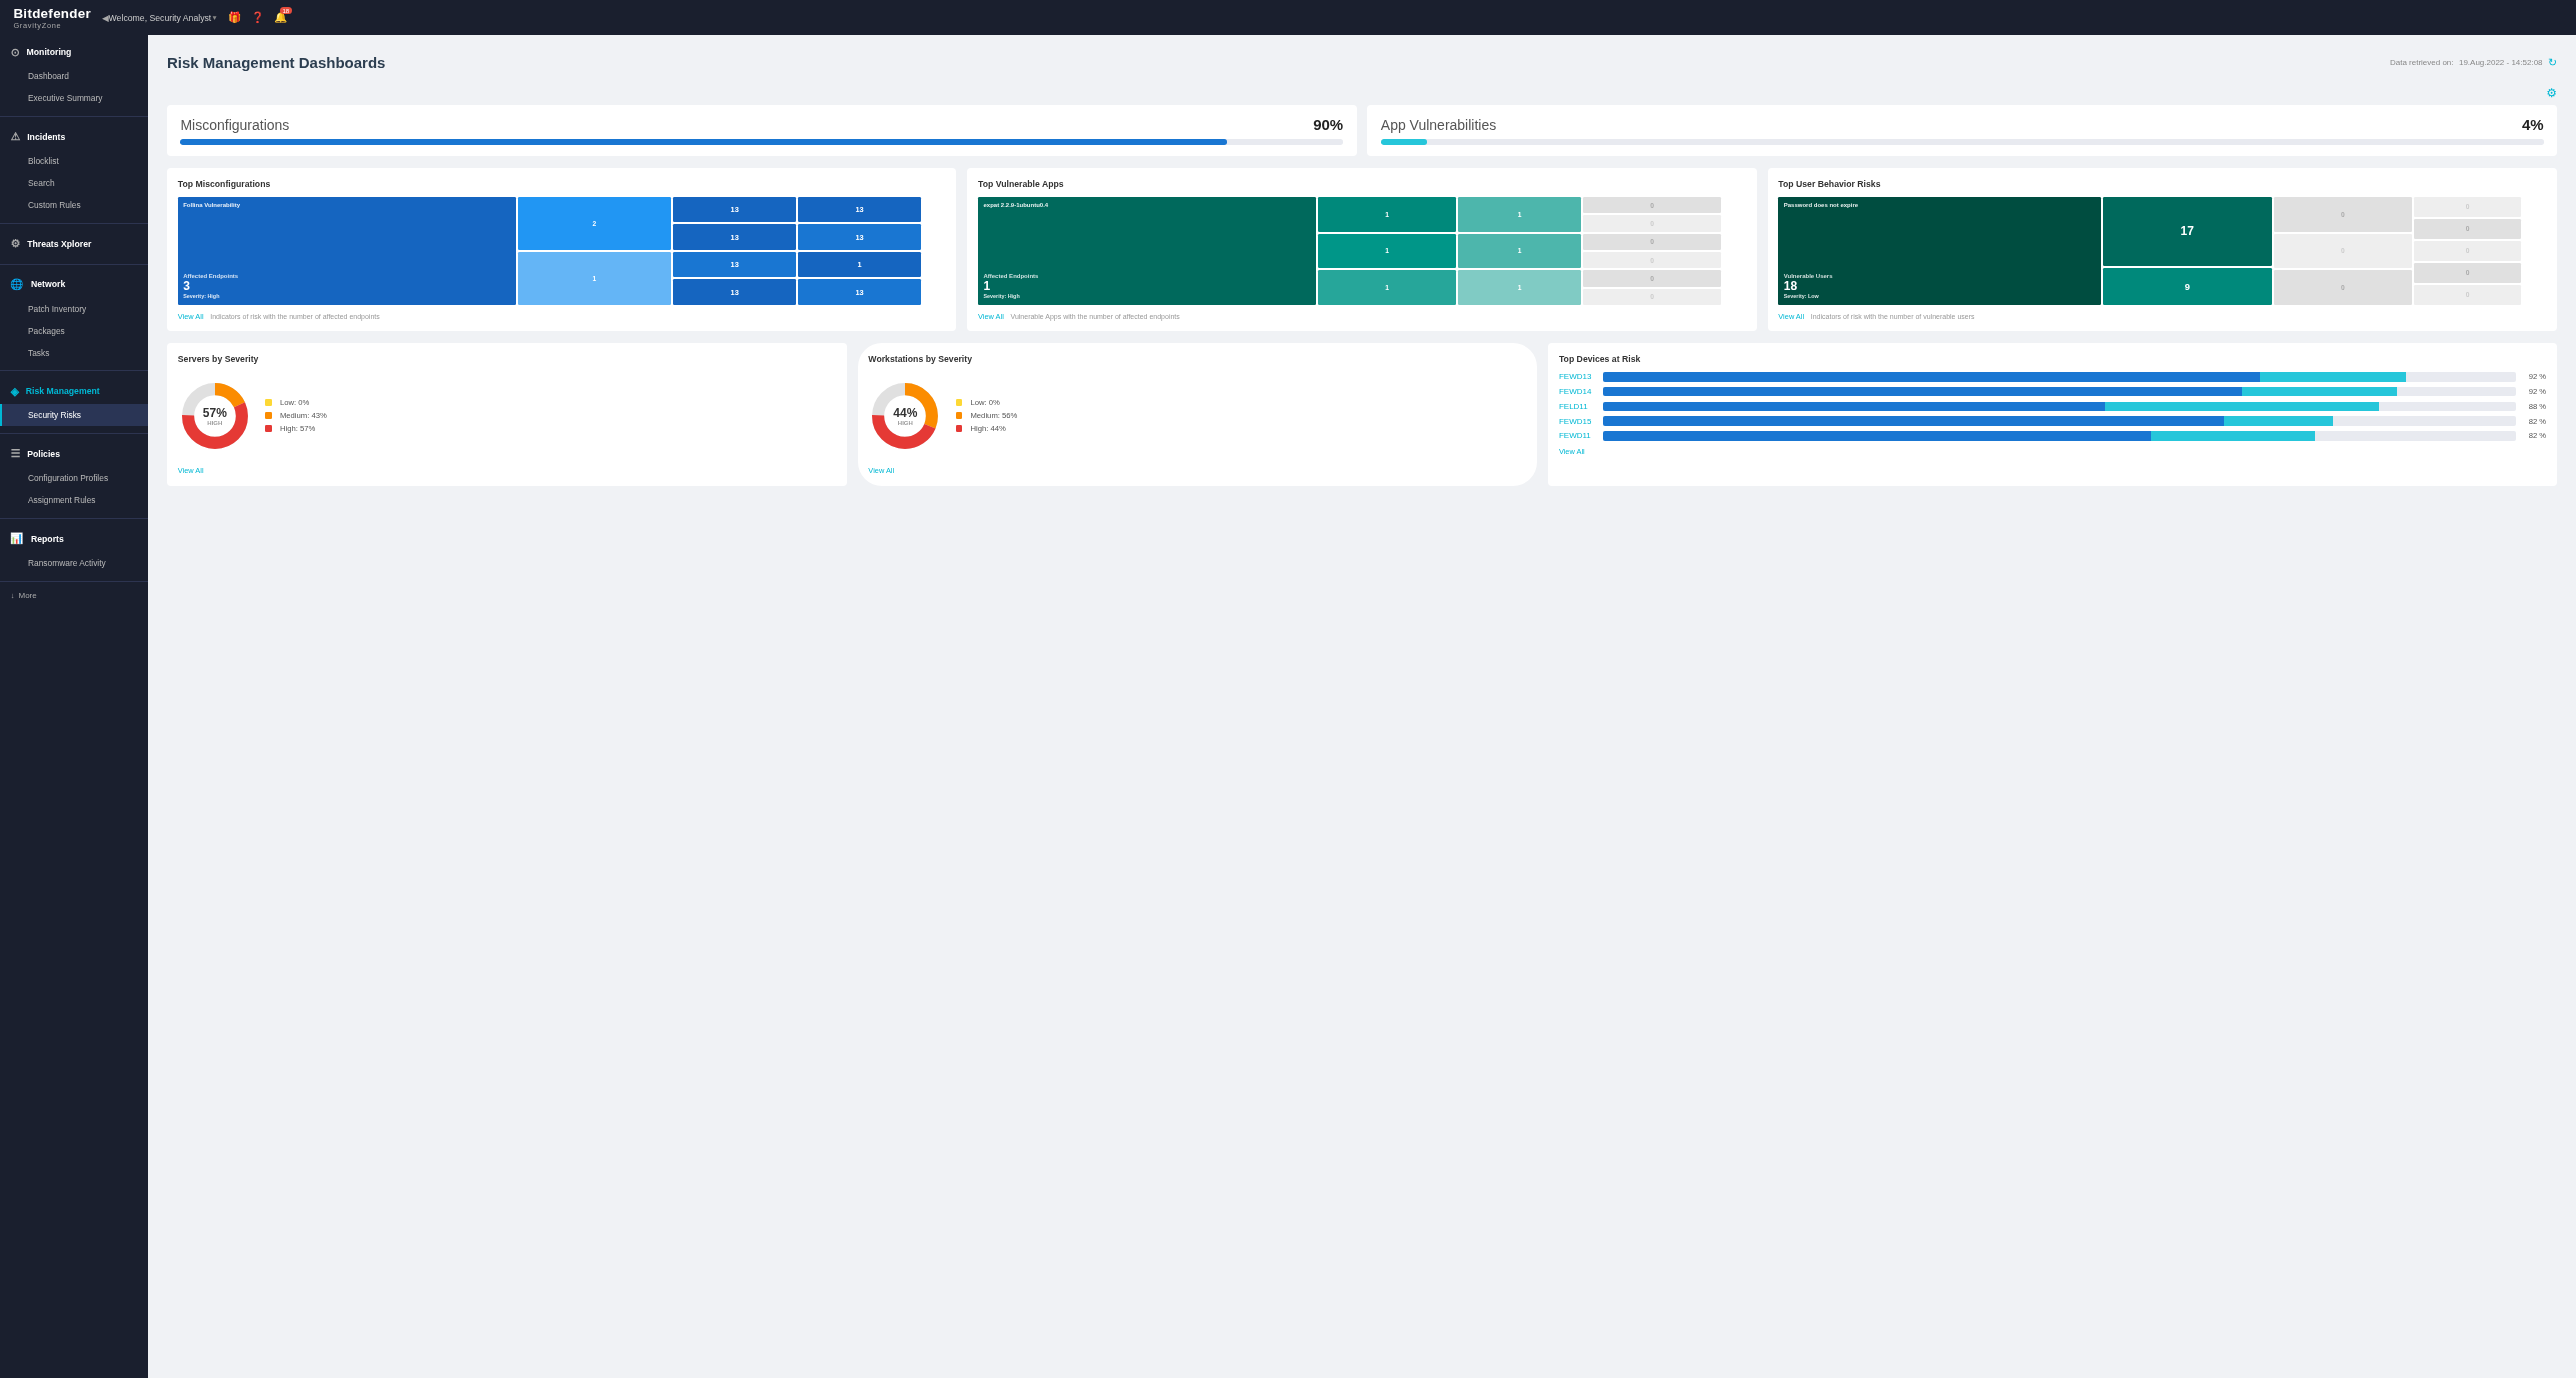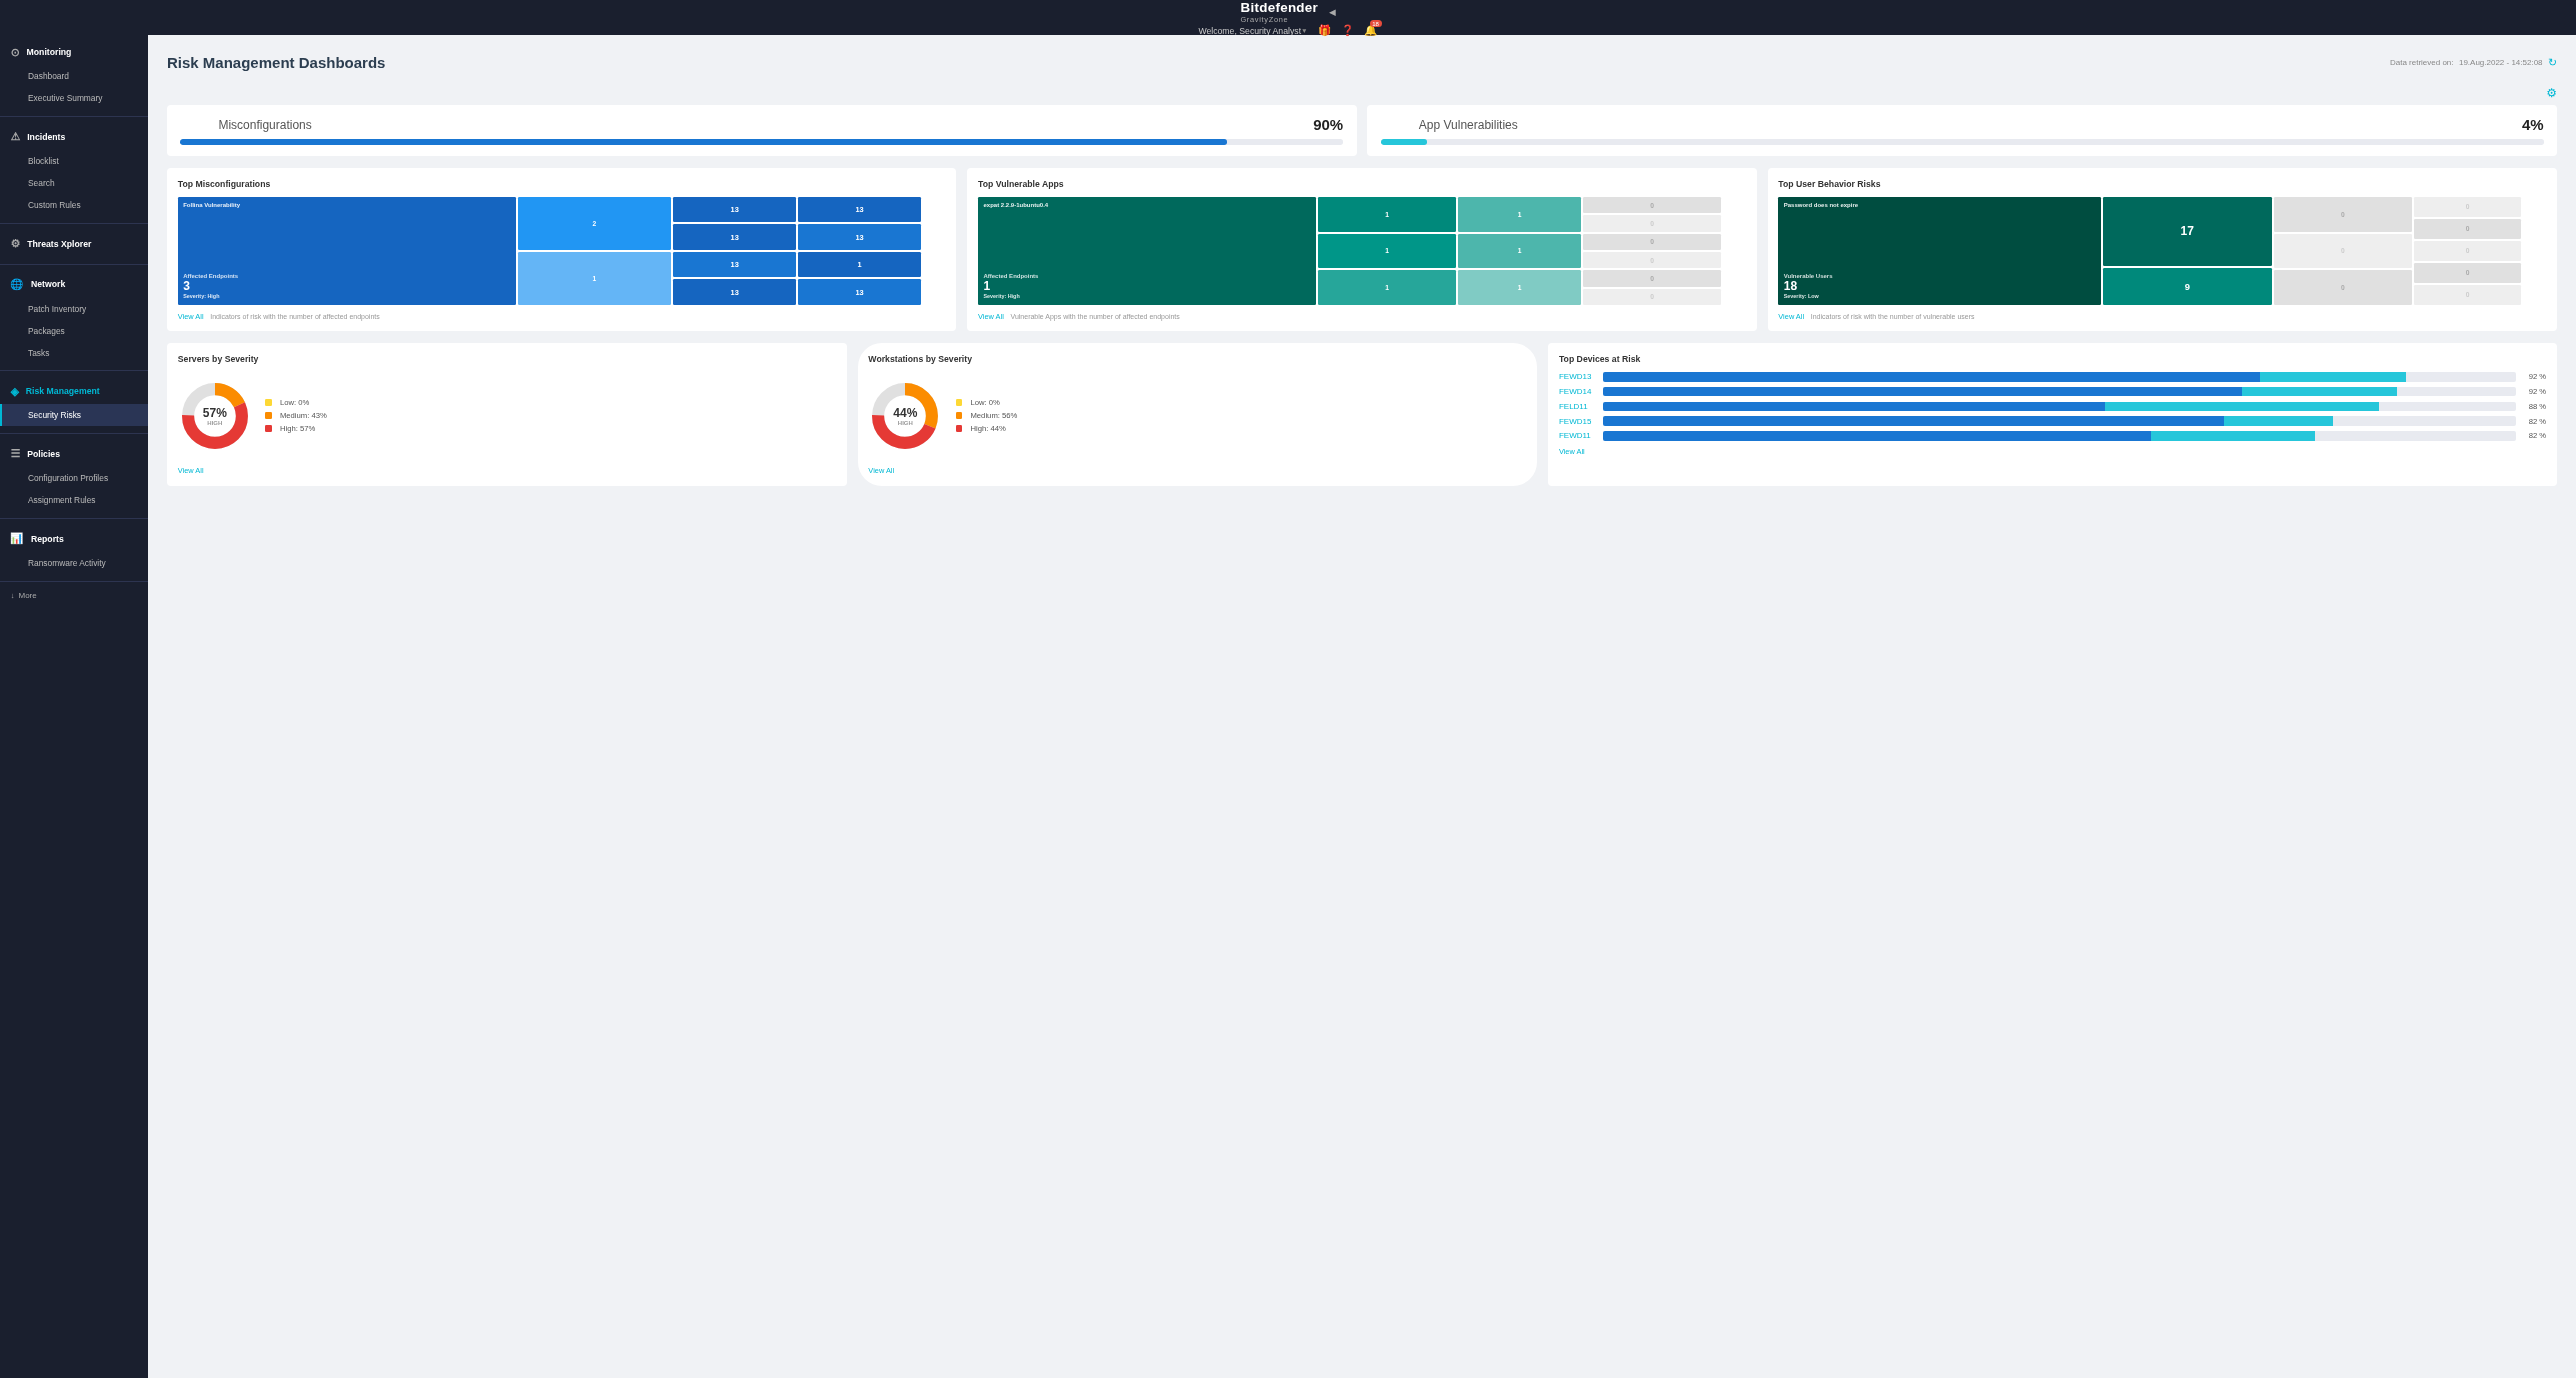--- a/index.html
+++ b/index.html
@@ -1,19 +1,19 @@
 <!DOCTYPE html>
 <html style="font-size:10.8px"><head>
   <meta charset="utf-8">
   <style>
     * { box-sizing: border-box; margin: 0; padding: 0; }
     body { font-family: -apple-system, BlinkMacSystemFont, 'Segoe UI', Arial, sans-serif; background: #f0f2f5; display: flex; flex-direction: column; height: 100vh; overflow: hidden; }
 
     
-    .topbar { background: #1a1f2e; height: 35px; display: flex; align-items: center; justify-content: flex-start; padding: 0 13.4px; flex-shrink: 0; flex-direction: column; }
+    .topbar { background: #1a1f2e; height: 35px; display: flex; align-items: center; justify-content: flex-start; padding: 0 13.4px; flex-shrink: 0; }
     .topbar-logo { display: flex; flex-direction: column; align-items: flex-start; }
     .topbar-logo .brand { color: #fff; font-size: 13.4px; font-weight: 700; letter-spacing: 0.3px; }
     .topbar-logo .sub { color: #aaa; font-size: 7.4px; letter-spacing: 0.7px; }
     .topbar-right { display: flex; align-items: center; gap: 10.8px; }
     .topbar-user { color: #ccc; font-size: 8.7px; display: flex; align-items: center; gap: 0; cursor: pointer; }
     .topbar-user .chevron { font-size: 6.7px; color: #888; }
     .topbar-icons { display: flex; align-items: center; gap: 9.4px; }
     .topbar-icon { color: #aaa; font-size: 10.8px; cursor: pointer; position: relative; }
     .notif-badge { background: #e74c3c; color: #fff; border-radius: 6.7px; font-size: 6px; padding: 0.7px 2.7px; position: absolute; top: -4px; right: -4px; }
 
@@ -41,21 +41,21 @@
     
     .page-header { display: flex; align-items: center; justify-content: space-between; margin-bottom: 15px; }
     .page-title { font-size: 15px; font-weight: 600; color: #2c3e50; }
     .data-retrieved { font-size: 8px; color: #888; display: flex; align-items: center; gap: 5.4px; }
     .refresh-icon { color: #00b8d4; font-size: 10.8px; cursor: pointer; }
 
     
     .metrics-row { display: flex; gap: 10.8px; margin-bottom: 12px; }
     .metric-card { background: #fff; border-radius: 4px; padding: 10.8px 13.4px; flex: 1; }
     .metric-header { display: flex; justify-content: space-between; align-items: center; margin-bottom: 5.4px; }
-    .metric-label { font-size: 12px; color: #555; margin-left: 38px; }
+    .metric-label { font-size: 14px; color: #555; }
     .metric-value { font-size: 15px; font-weight: 700; color: #222; }
     .metric-bar-bg { background: #e8eaf0; border-radius: 2.7px; height: 6.7px; overflow: hidden; }
     .metric-bar-fill { height: 100%; border-radius: 2.7px; }
     .settings-icon { color: #00b8d4; font-size: 12px; cursor: pointer; }
 
     
     .charts-row { display: flex; gap: 10.8px; margin-bottom: 12px; }
     .chart-card { background: #fff; border-radius: 4px; padding: 10.8px; flex: 1; }
     .chart-title { font-size: 8.7px; font-weight: 600; color: #333; margin-bottom: 8px; }
     .chart-footer { display: flex; align-items: center; gap: 6.7px; margin-top: 6.7px; }

